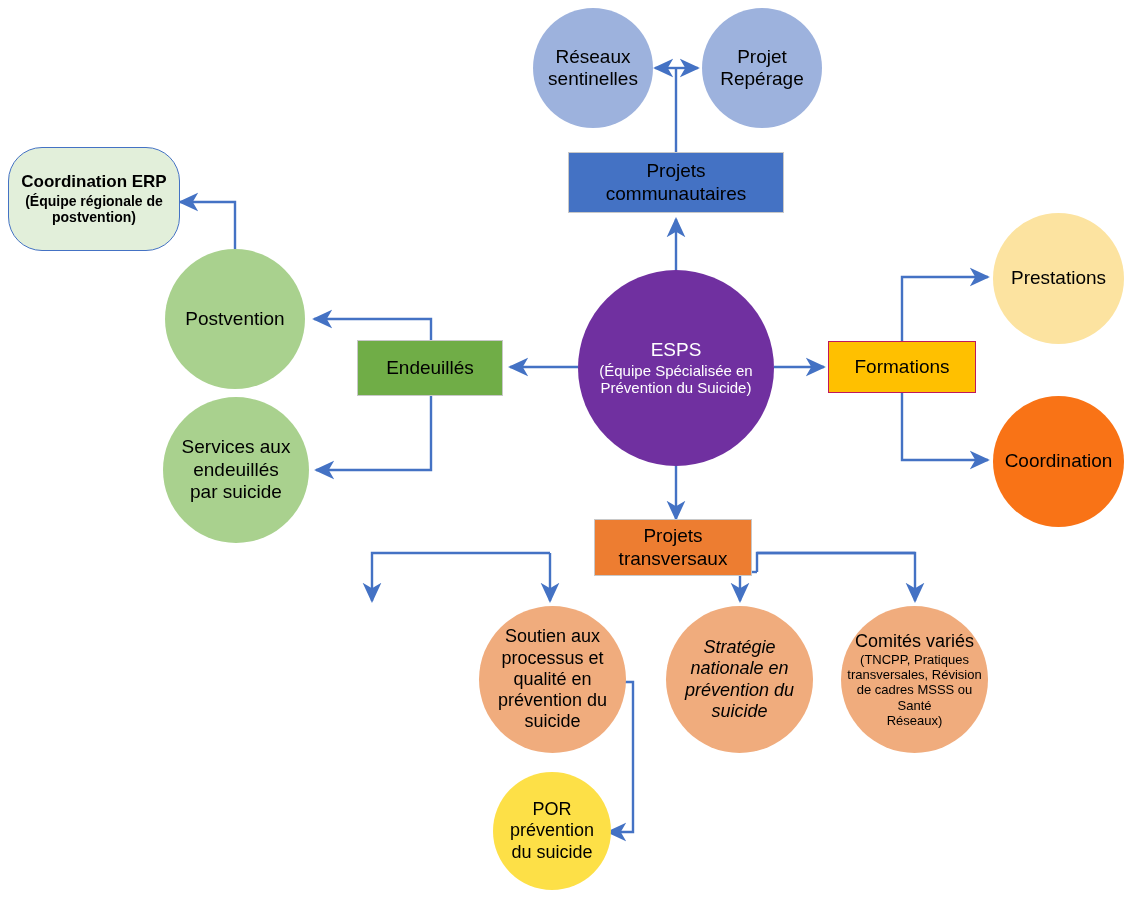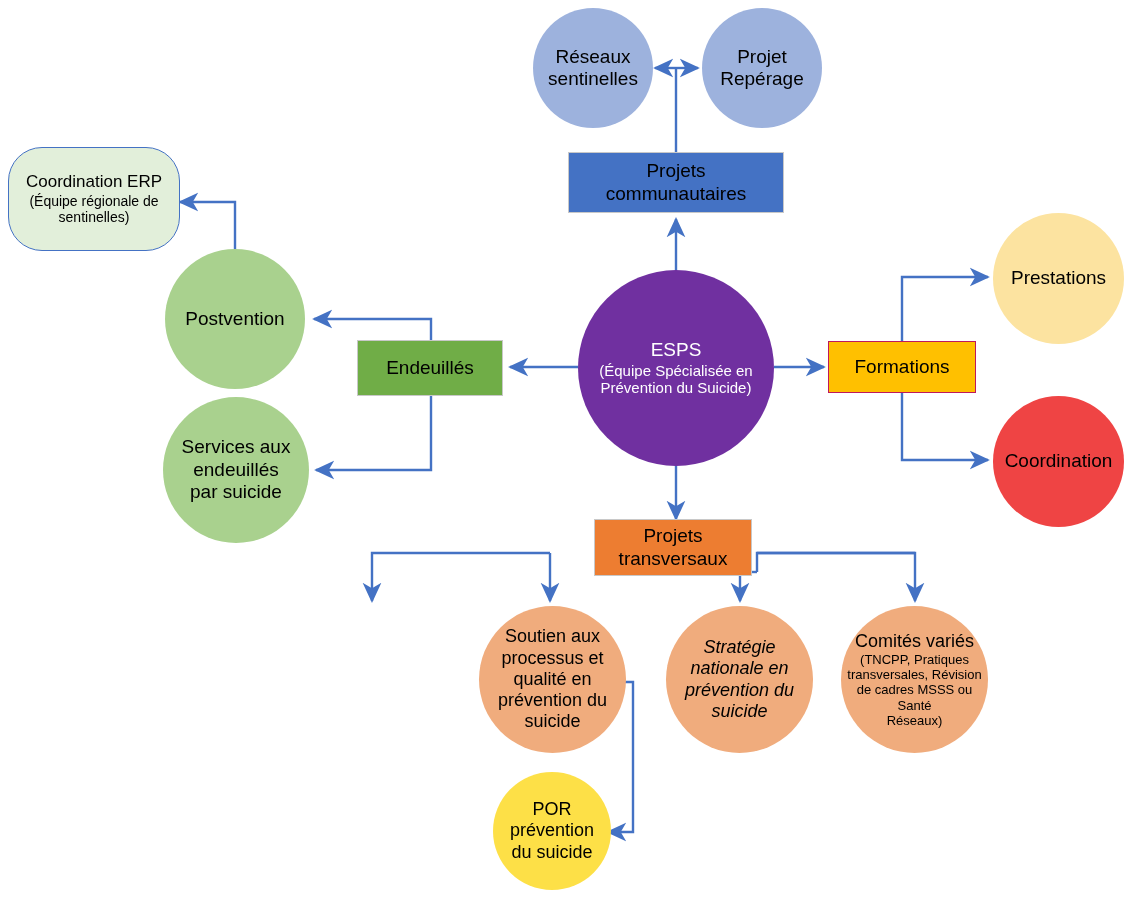--- a/index.html
+++ b/index.html
@@ -102,24 +102,24 @@
   <div class="node circle" style="left:702px; top:8px; width:120px; height:120px; background:#9DB2DD; font-size:19px;">
     <span class="t-main">Projet</span>
     <span class="t-main">Repérage</span>
   </div>
 
   <div class="node rect" style="left:568px; top:152px; width:216px; height:61px; background:#4472C4; border:1px solid #c8c8c8; font-size:19px;">
     <span class="t-main">Projets</span>
     <span class="t-main">communautaires</span>
   </div>
 
-  <div class="node rounded" style="left:8px; top:147px; width:172px; height:104px; background:#E2EFDA; border:1.6px solid #4472C4; font-size:16px;">
+  <div class="node rounded" style="left:8px; top:147px; width:172px; height:104px; background:#E2EFDA; border:1.6px solid #4472C4; font-size:16px;font-weight:bold;">
     <span class="t-main" style="font-size:17px;">Coordination ERP</span>
     <span class="t-sub" style="font-size:14px;">(Équipe régionale de</span>
-    <span class="t-sub" style="font-size:14px;">sentinelles)</span>
+    <span class="t-sub" style="font-size:14px;">postvention)</span>
   </div>
 
   <div class="node circle" style="left:163px; top:397px; width:146px; height:146px; background:#A9D18E; font-size:19px;">
     <span class="t-main">Services aux</span>
     <span class="t-main">endeuillés</span>
     <span class="t-main">par suicide</span>
   </div>
 
   <div class="node circle" style="left:165px; top:249px; width:140px; height:140px; background:#A9D18E; font-size:19px;">
     <span class="t-main">Postvention</span>
@@ -136,21 +136,21 @@
   </div>
 
   <div class="node rect" style="left:828px; top:341px; width:148px; height:52px; background:#FFC000; border:1px solid #be185d; font-size:19px;">
     <span class="t-main">Formations</span>
   </div>
 
   <div class="node circle" style="left:993px; top:213px; width:131px; height:131px; background:#FCE3A0; font-size:19px;">
     <span class="t-main">Prestations</span>
   </div>
 
-  <div class="node circle" style="left:993px; top:396px; width:131px; height:131px; background:#ef4444; font-size:19px;">
+  <div class="node circle" style="left:993px; top:396px; width:131px; height:131px; background:#f97316; font-size:19px;">
     <span class="t-main">Coordination</span>
   </div>
 
   <div class="node rect" style="left:594px; top:519px; width:158px; height:57px; background:#ED7D31; border:1px solid #c8c8c8; font-size:19px;">
     <span class="t-main">Projets</span>
     <span class="t-main">transversaux</span>
   </div>
 
 
   <div class="node circle" style="left:479px; top:606px; width:147px; height:147px; background:#F0AC7D; font-size:18px;">

